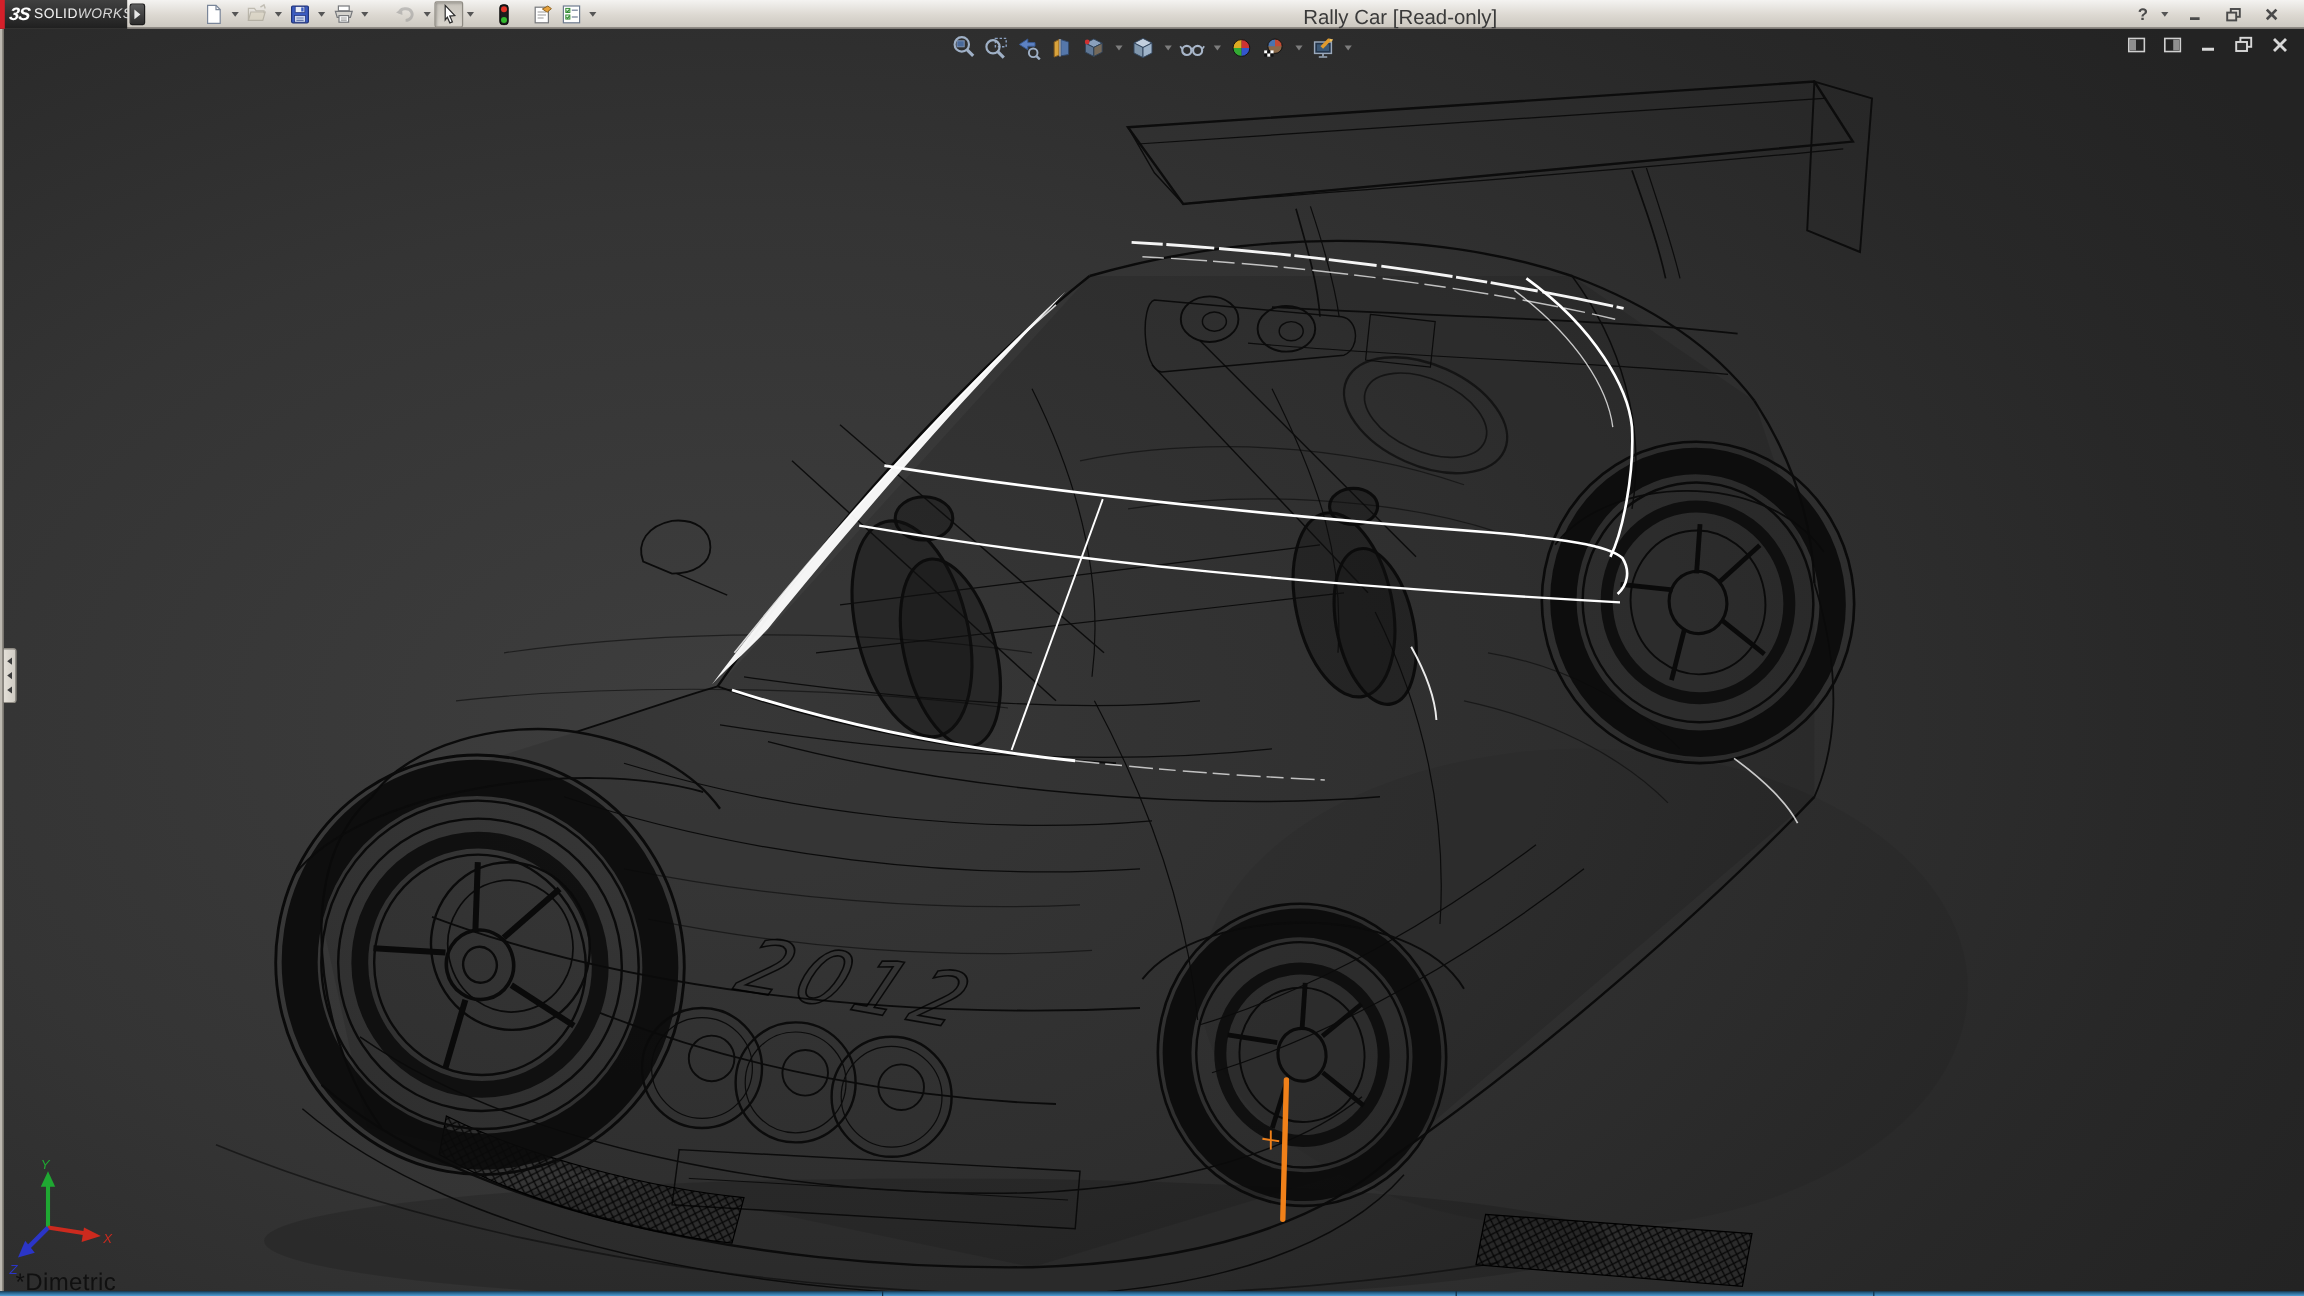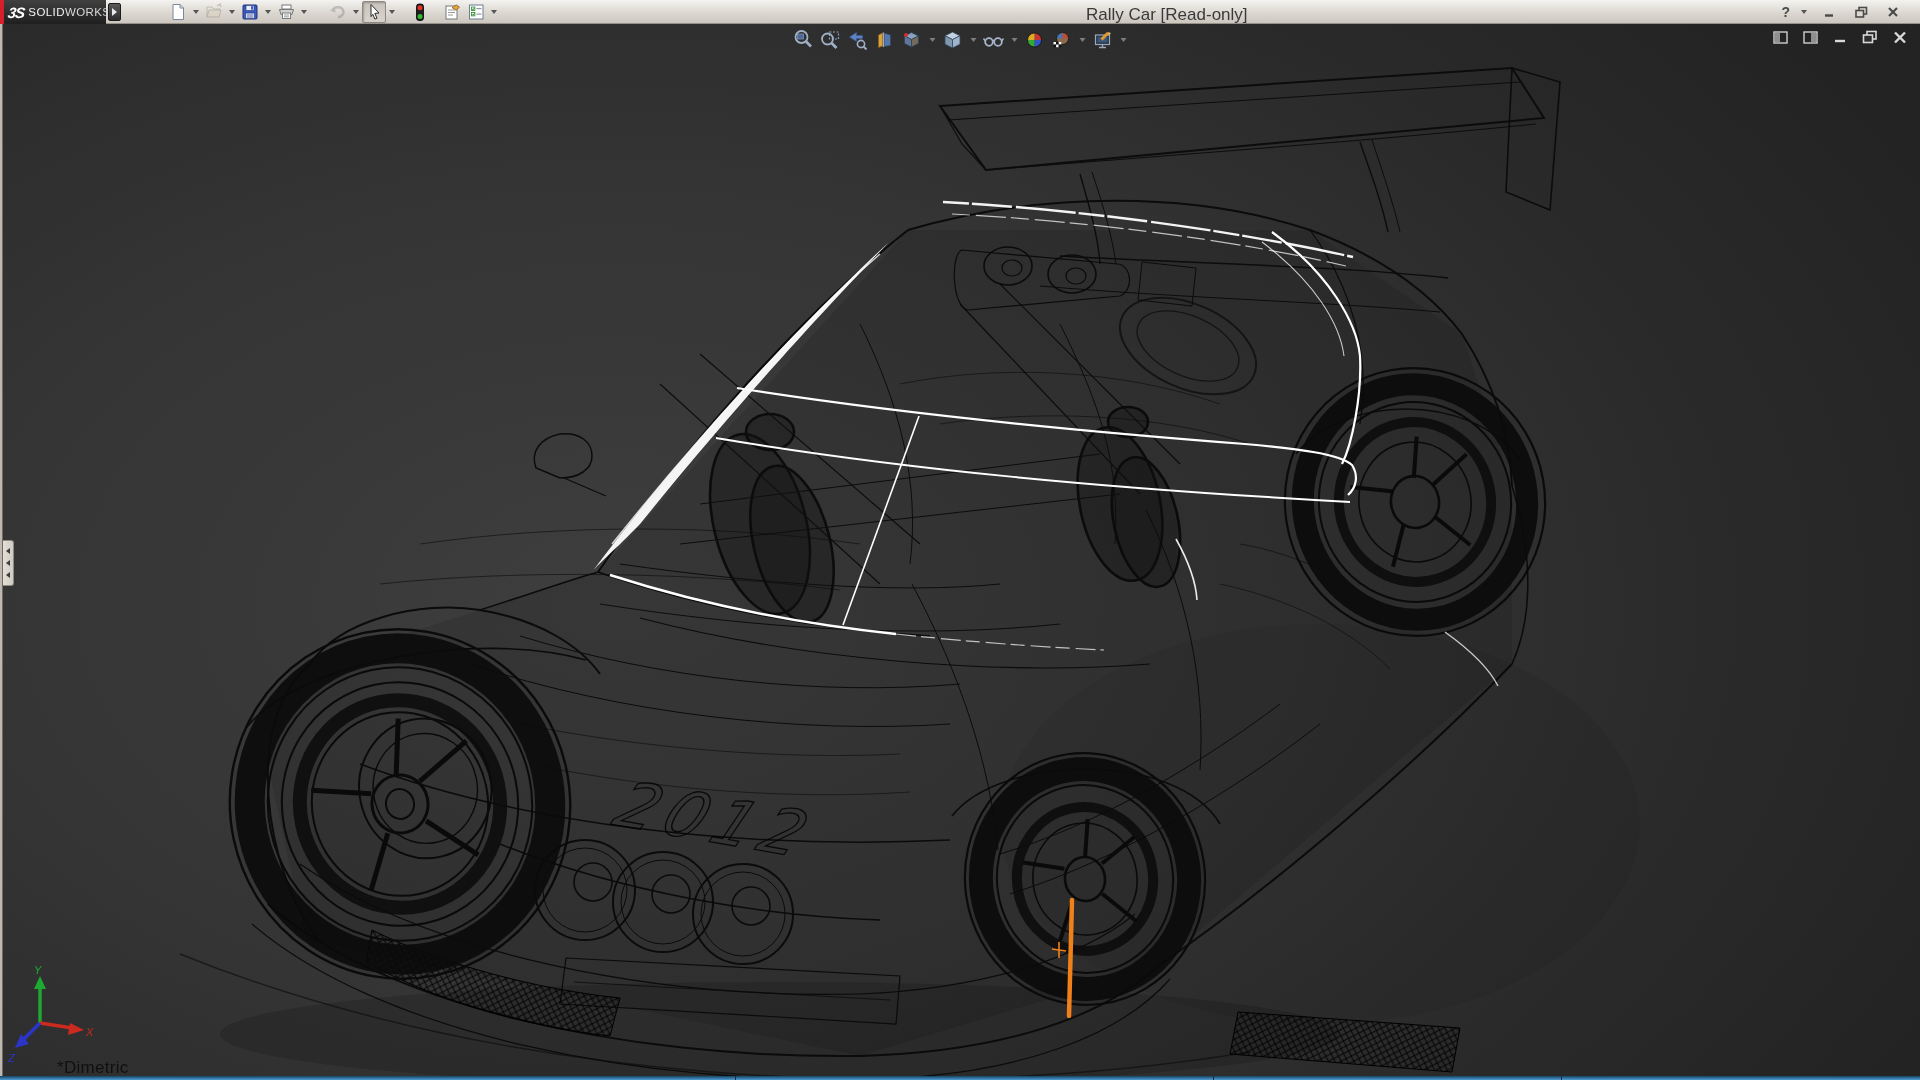--- a/index.html
+++ b/index.html
@@ -9,21 +9,21 @@
   
   .titlebar { position:absolute; left:0; top:0; width:1920px; height:24px;
     background:linear-gradient(#f4f3f1,#dcd8d1 55%,#ccc8c0);
     border-bottom:1px solid #96918a; z-index:50; }
   .brand { position:absolute; left:0; top:0; width:106px; height:24px;
     background:linear-gradient(#404040,#1f1f1f); display:flex; align-items:center; }
   .brand-red { position:absolute; left:0; top:0; width:4px; height:24px; background:#d5202a; }
   .brand-logo { color:#fff; font-size:15px; font-style:italic; font-weight:bold;
     margin-left:8px; transform:skewX(-8deg); letter-spacing:-1px; }
   .brand-name { color:#f2f2f2; font-size:11.5px; font-weight:bold; letter-spacing:.4px; margin-left:4px; }
-  .brand-name b { font-weight:normal; } .brand-name span { font-weight:normal; color:#d8d8d8; }
+  .brand-name b { font-weight:normal; } .brand-name span { font-weight:normal; color:#d8d8d8;font-style:italic; }
   .flyout-btn { position:absolute; left:108px; top:3px; width:13px; height:18px;
     background:linear-gradient(#5a5a5a,#2d2d2d); border:1px solid #1c1c1c; border-radius:2px;
     display:flex; align-items:center; justify-content:center; }
   .flyout-btn .tri-r { width:0; height:0; border-left:5px solid #e8e8e8;
     border-top:4px solid transparent; border-bottom:4px solid transparent; }
 
   .main-toolbar { position:absolute; left:166px; top:0; height:24px; display:flex; align-items:center; }
   .tb-btn { width:24px; height:22px; display:flex; align-items:center; justify-content:center; border-radius:2px; }
   .tb-btn.disabled { opacity:.45; }
   .tb-btn.pressed { background:linear-gradient(#c9c5bd,#d8d4cc); border:1px solid #8e8a82;
@@ -57,21 +57,21 @@
   .vpc { display:flex; align-items:center; justify-content:center; width:20px; height:18px; }
 
   
   .left-strip { position:absolute; left:0; top:0; width:3px; height:1052px; background:#bdb9b1; border-right:1px solid #6e6a63; }
   .panel-tab { position:absolute; left:3px; top:516px; width:11px; height:46px;
     background:linear-gradient(90deg,#e4e0d8,#cfcbc3); border:1px solid #8f8b83; border-left:none;
     border-radius:0 3px 3px 0; display:flex; flex-direction:column; align-items:center; justify-content:center; gap:6px; z-index:20; }
   .panel-tab .tri-l { width:0; height:0; border-right:4px solid #3c3c3c;
     border-top:3px solid transparent; border-bottom:3px solid transparent; }
 
-  .view-label { position:absolute; left:13px; top:1034px; font-size:17px; color:#101010; z-index:15; letter-spacing:.3px;margin-left:44px; }
+  .view-label { position:absolute; left:13px; top:1034px; font-size:20px; color:#101010; z-index:15; letter-spacing:.3px; }
 
   
   .taskbar-edge { position:absolute; left:0; top:1076px; width:1920px; height:4px; z-index:60;
     background:linear-gradient(#17415f,#4d9fd6); display:flex; }
   .taskbar-edge .seg { height:100%; border-right:1px solid #123047; }
 </style>
 </head>
 <body>
 
 <div class="titlebar">

